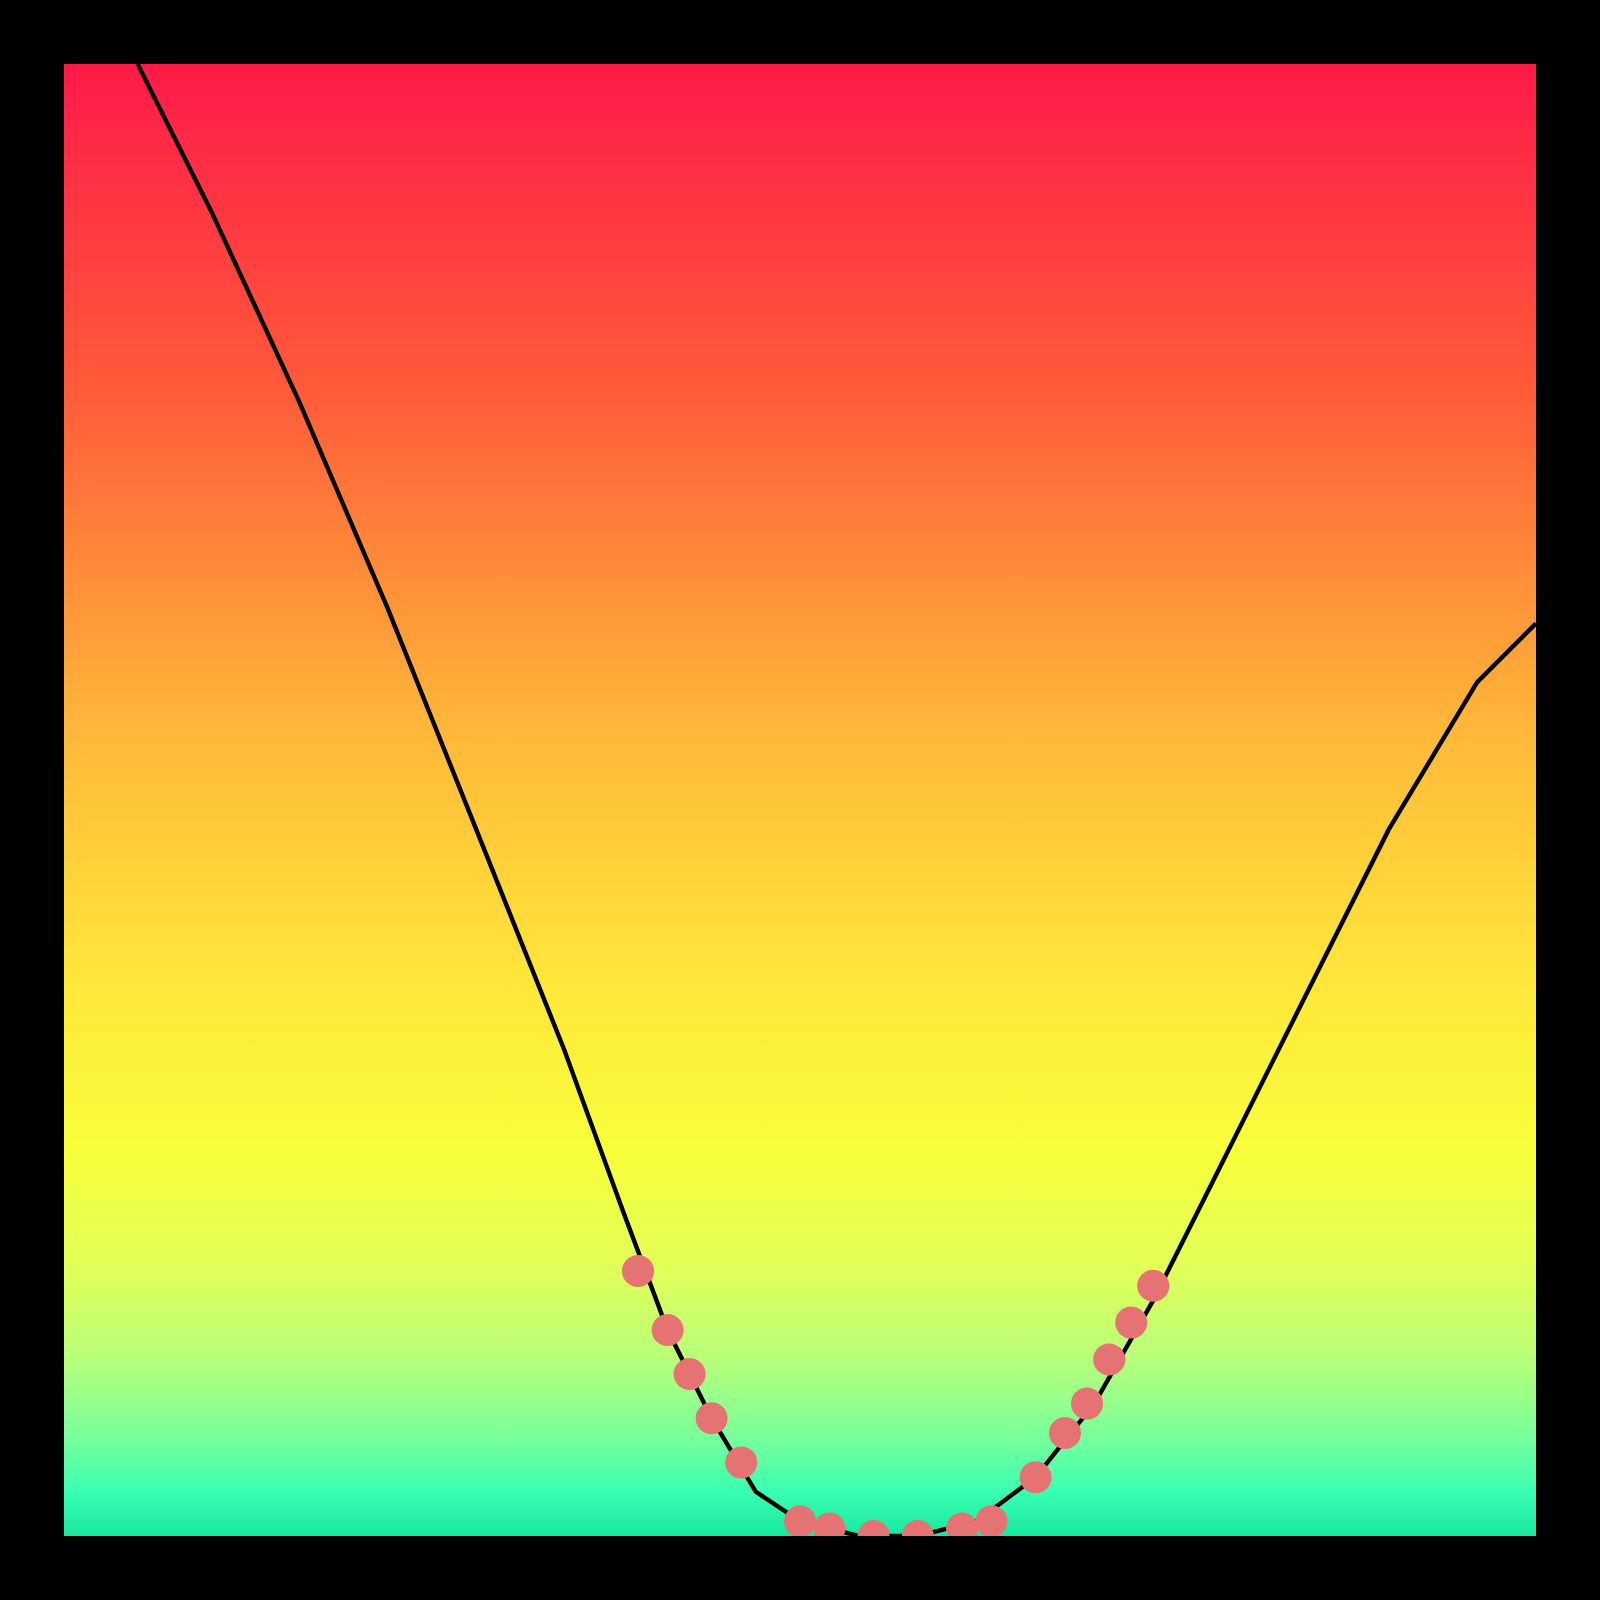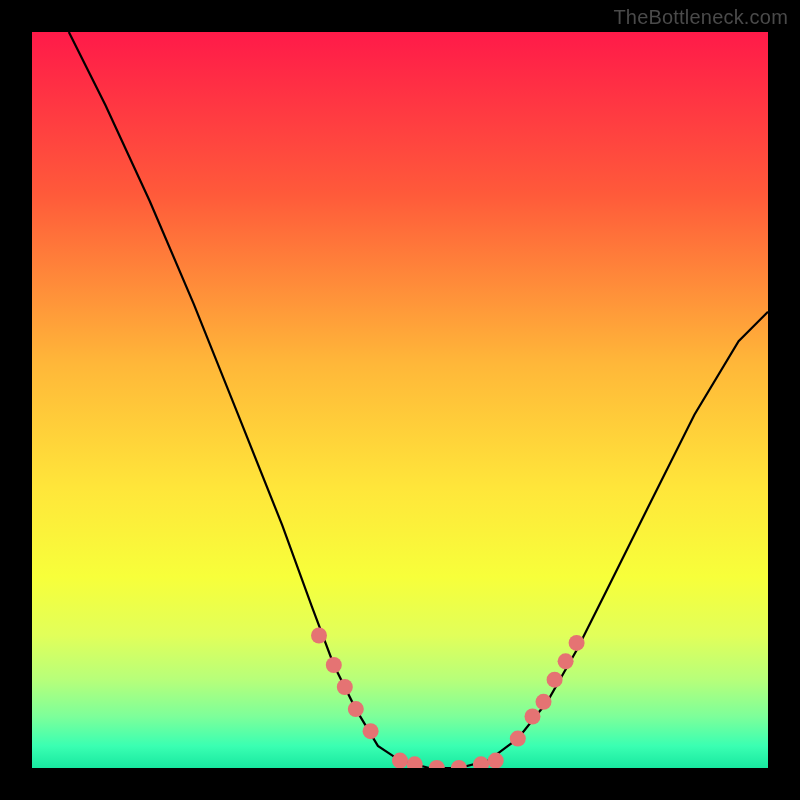--- a/index.html
+++ b/index.html
@@ -27,21 +27,20 @@
     letter-spacing: 0.2px;
   }
   svg {
     display: block;
   }
 </style>
 </head>
 <body>
 
 <div class="frame">
-  <div class="watermark">TheBottleneck.com</div>
   <svg id="chart-svg" width="800" height="800" viewBox="0 0 800 800">
     <defs>
       <linearGradient id="bg-grad" x1="0" y1="0" x2="0" y2="1">
           <stop offset="0%" stop-color="#ff1a49"></stop>
           <stop offset="22%" stop-color="#ff5a3a"></stop>
           <stop offset="45%" stop-color="#ffb739"></stop>
           <stop offset="62%" stop-color="#ffe63a"></stop>
           <stop offset="74%" stop-color="#f7ff3a"></stop>
           <stop offset="82%" stop-color="#e1ff5a"></stop>
           <stop offset="88%" stop-color="#b7ff7a"></stop>

